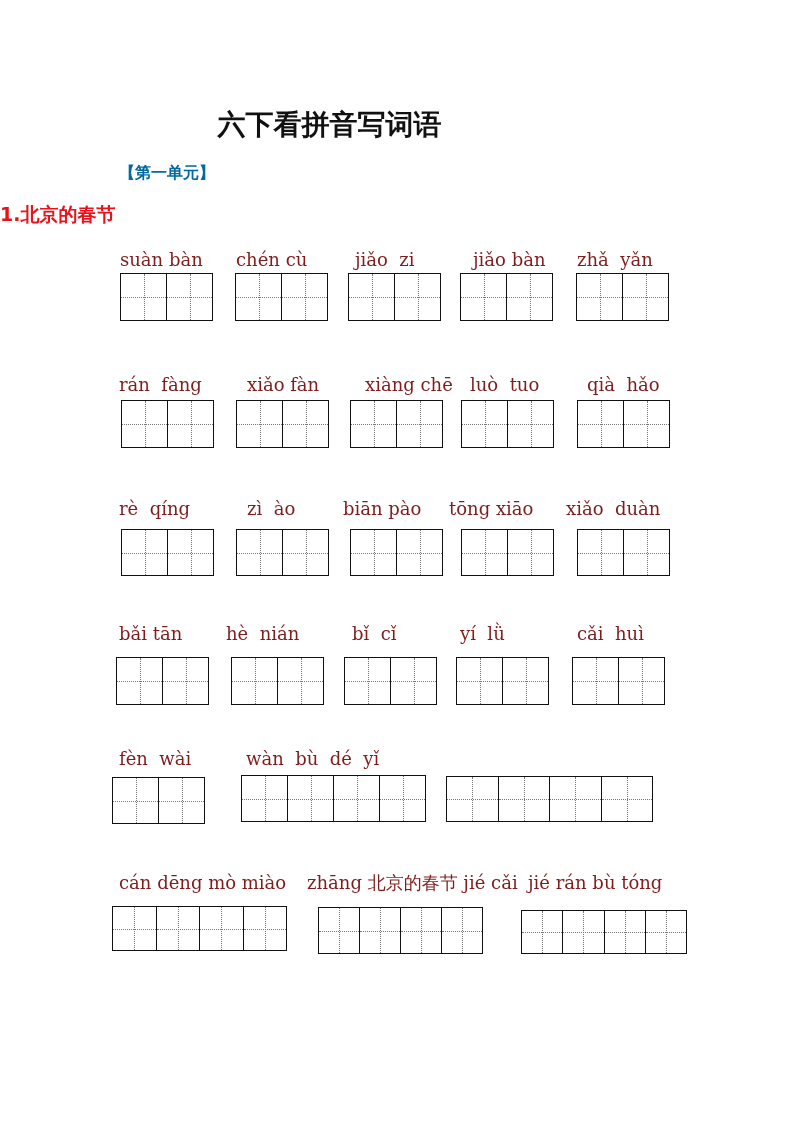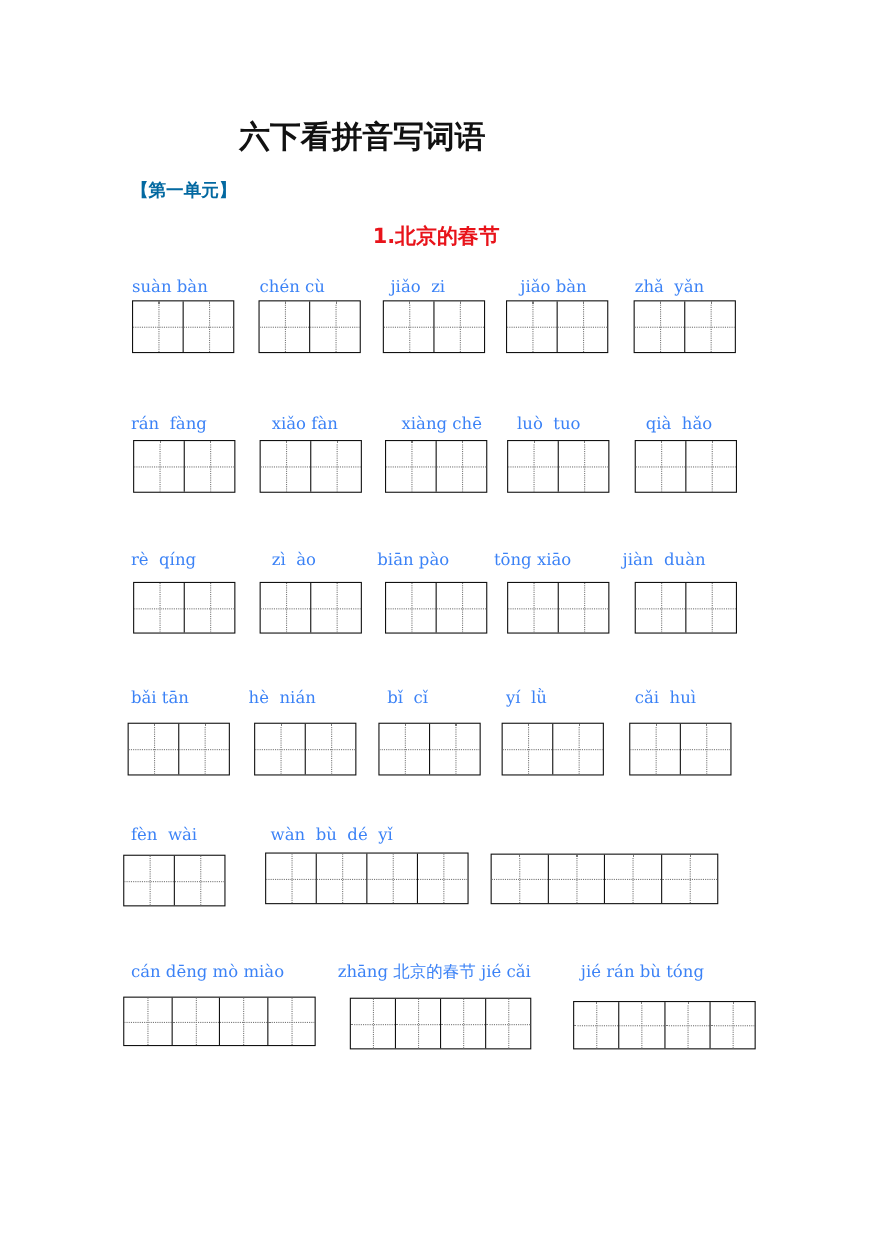--- a/index.html
+++ b/index.html
@@ -8,25 +8,25 @@
   .title {
     position: absolute; top: 106px; left: 0; width: 659px; text-align: center;
     font-family: "DejaVu Sans", sans-serif; font-weight: bold; font-size: 28px; color: #111;
     letter-spacing: 0px;
   }
   .unit {
     position: absolute; top: 163px; left: 119px;
     font-family: "DejaVu Sans", sans-serif; font-weight: bold; font-size: 16px; color: #0369a1;
   }
   .lesson {
-    position: absolute; top: 202px; left: 0; width: 793px; text-align: center;
+    position: absolute; top: 202px; left: 0; width: 793px; 
     font-family: "DejaVu Sans", sans-serif; font-weight: bold; font-size: 19px; color: #e8131a;
   }
   .pinyin {
-    position: absolute; font-family: "DejaVu Serif", serif; font-size: 15px; color: #3b82f6;
+    position: absolute; font-family: "DejaVu Serif", serif; font-size: 18px; color: #7f1d1d;
     white-space: pre; line-height: 22px;
   }
   .grid {
     position: absolute; display: flex; border: 1.5px solid #111; box-sizing: border-box; background: #fff;
   }
   .cell {
     position: relative; flex: 1 1 0; height: 100%; box-sizing: border-box;
     border-left: 1.5px solid #111;
   }
   .cell:first-child { border-left: none; }
@@ -112,21 +112,21 @@
   <div class="pinyin" style="left:343px;top:498px">biān pào</div>
   <div class="grid" style="left:350px;top:529px;width:93px;height:47px">
       <div class="cell"></div>
       <div class="cell"></div>
     </div>
   <div class="pinyin" style="left:449px;top:498px">tōng xiāo</div>
   <div class="grid" style="left:461px;top:529px;width:93px;height:47px">
       <div class="cell"></div>
       <div class="cell"></div>
     </div>
-  <div class="pinyin" style="left:566px;top:498px">jiàn  duàn</div>
+  <div class="pinyin" style="left:566px;top:498px">xiǎo  duàn</div>
   <div class="grid" style="left:577px;top:529px;width:93px;height:47px">
       <div class="cell"></div>
       <div class="cell"></div>
     </div>
 
   <div class="pinyin" style="left:119px;top:623px">bǎi tān</div>
   <div class="grid" style="left:116px;top:657px;width:93px;height:48px">
       <div class="cell"></div>
       <div class="cell"></div>
     </div>

